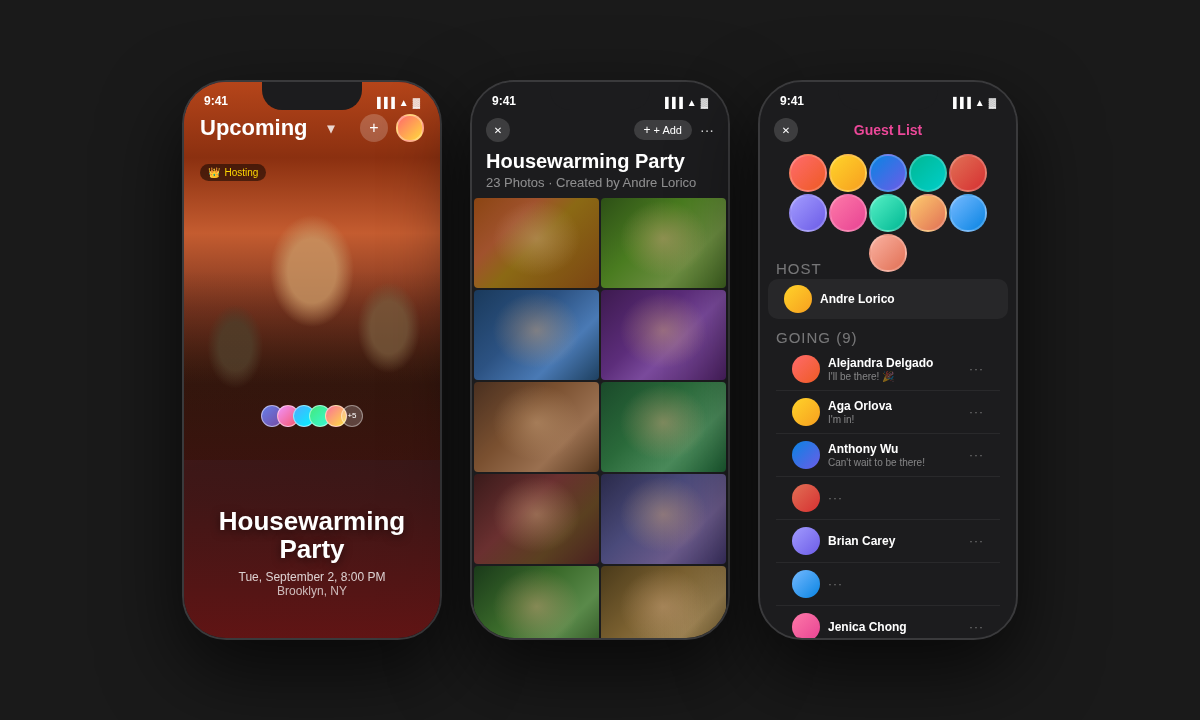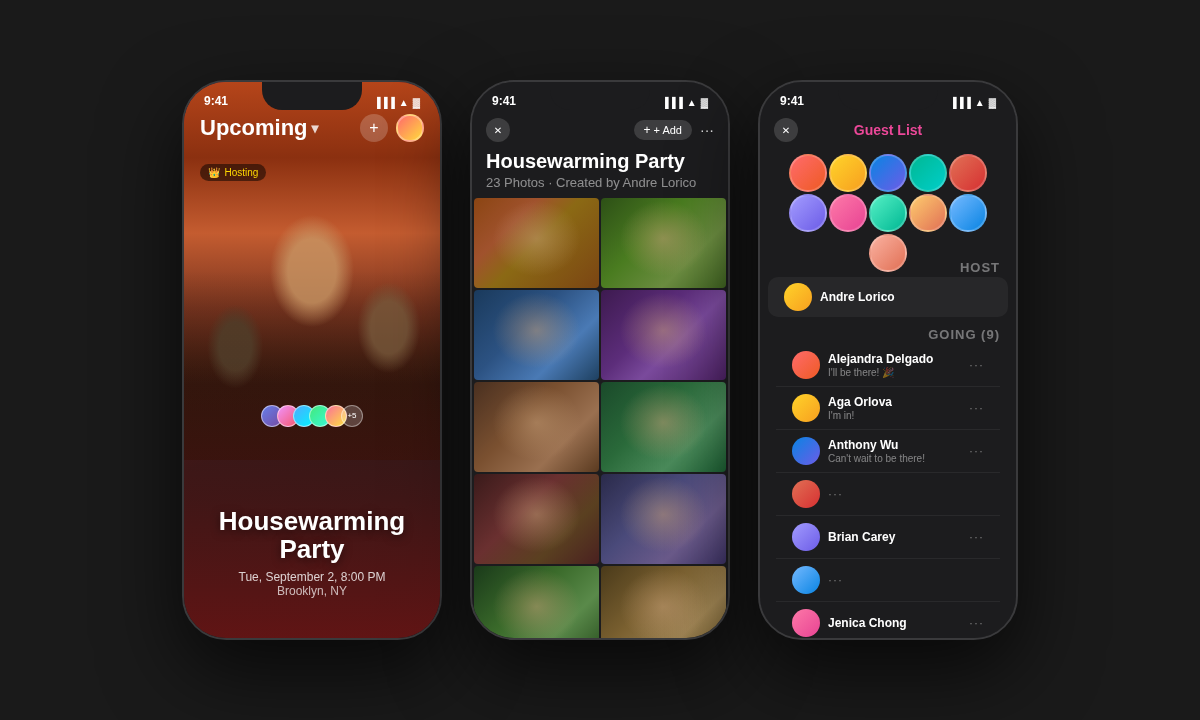--- a/index.html
+++ b/index.html
@@ -97,21 +97,21 @@
       align-items: center;
       padding: 0 16px;
       z-index: 5;
     }
     .phone1-title {
       font-size: 22px;
       font-weight: 800;
       color: #fff;
       display: flex;
       align-items: center;
-      gap: 4px;
+      gap: 20px;
     }
     .phone1-title-chevron { font-size: 14px; color: rgba(255,255,255,0.8); }
     .phone1-header-icons { display: flex; gap: 8px; align-items: center; }
     .icon-circle {
       width: 28px; height: 28px;
       border-radius: 50%;
       background: rgba(255,255,255,0.2);
       display: flex; align-items: center; justify-content: center;
       font-size: 14px; color: #fff;
     }
@@ -313,27 +313,26 @@
     .cav3 { background: linear-gradient(135deg, #0984e3, #6c5ce7); }
     .cav4 { background: linear-gradient(135deg, #00b894, #00cec9); }
     .cav5 { background: linear-gradient(135deg, #e17055, #d63031); }
     .cav6 { background: linear-gradient(135deg, #a29bfe, #6c5ce7); }
     .cav7 { background: linear-gradient(135deg, #fd79a8, #e84393); }
     .cav8 { background: linear-gradient(135deg, #55efc4, #00b894); }
     .cav9 { background: linear-gradient(135deg, #fdcb6e, #e17055); }
     .cav10 { background: linear-gradient(135deg, #74b9ff, #0984e3); }
     .cav11 { background: linear-gradient(135deg, #fab1a0, #e17055); }
     .section-label {
-      font-size: 13px;
-      font-weight: 700;
+      font-size: 15px;
+      font-weight: 400;
       color: rgba(255,255,255,0.4);
       letter-spacing: 1px;
       text-transform: uppercase;
       padding: 4px 16px 2px;
-      text-align: right;
     }
     .guest-list-item {
       display: flex;
       align-items: center;
       padding: 7px 32px;
       position: relative;
     }
     .guest-av {
       width: 28px; height: 28px;
       border-radius: 50%;

